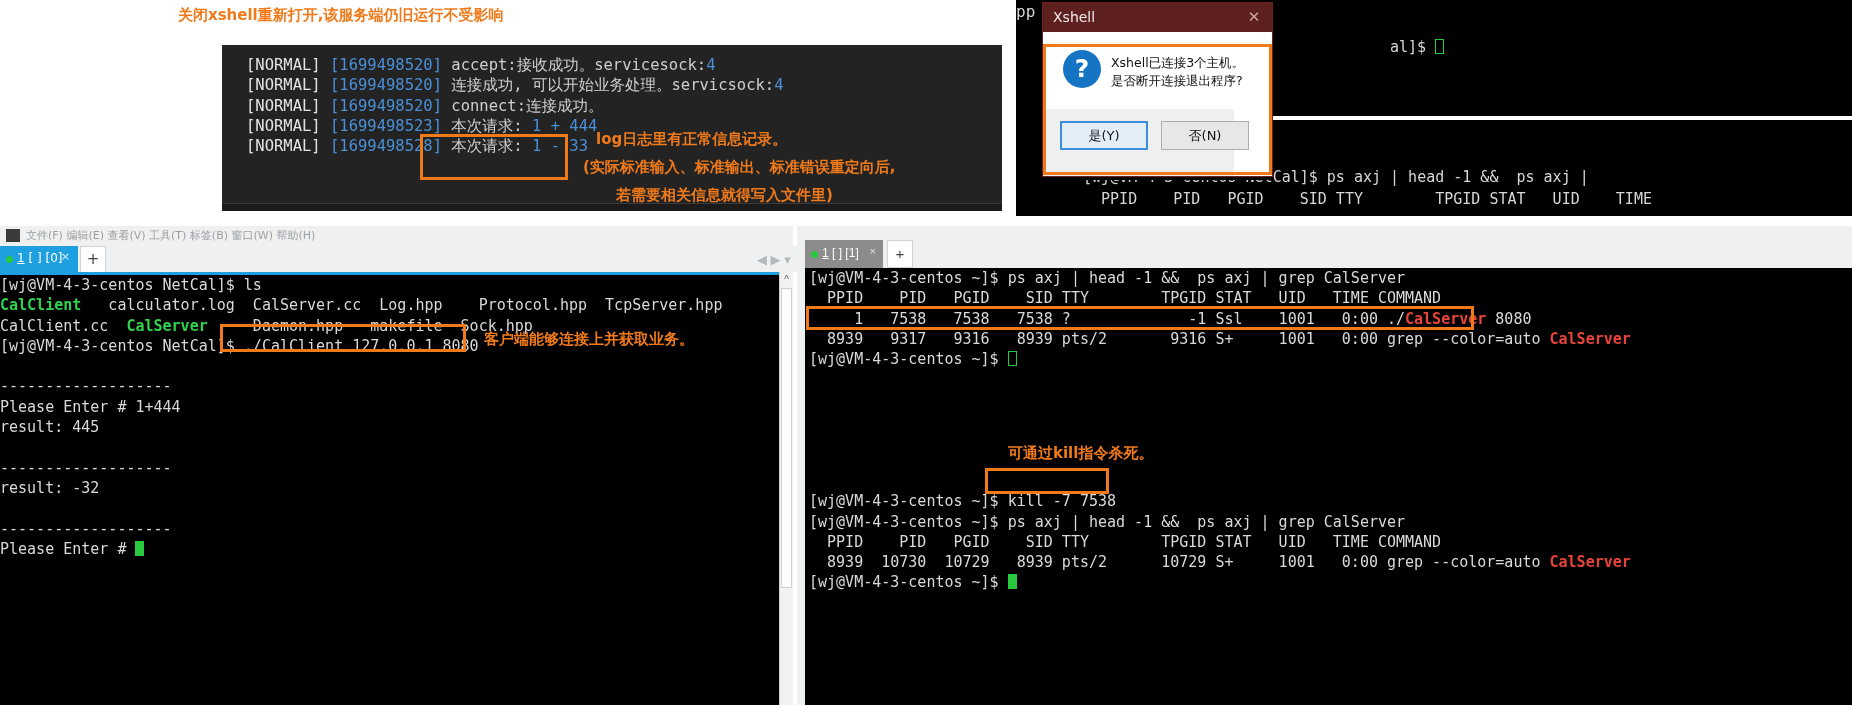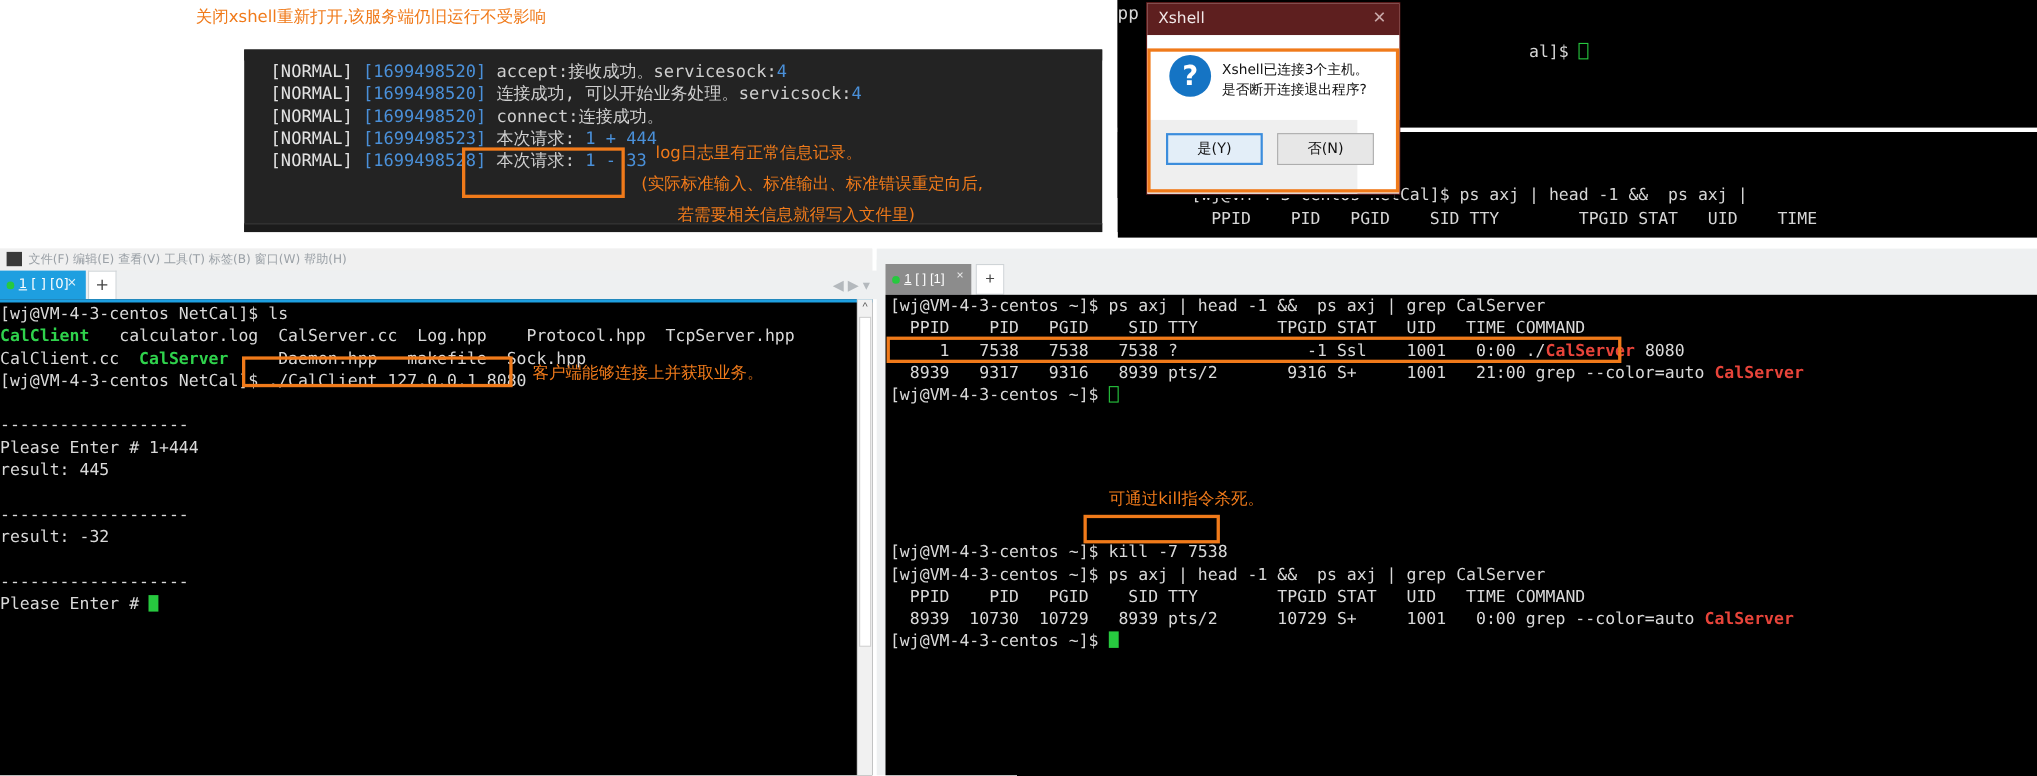--- a/index.html
+++ b/index.html
@@ -37,21 +37,21 @@
   
   #req-box{
     left:420px;top:134px;width:148px;height:46px;
     border:3px solid #f07a1a;
     box-sizing:border-box;
   }
 
   
   .anno{
     color:#f07a1a;
-    font-weight:normal;
+    font-weight:bold;
     font-family:"DejaVu Sans","Liberation Sans",sans-serif;
     white-space:nowrap;
   }
   #anno-log-1{left:596px;top:130px;font-size:15px;}
   #anno-log-2{left:583px;top:158px;font-size:15px;}
   #anno-log-3{left:616px;top:186px;font-size:15px;}
 
   
   #dlg-backdrop{left:1016px;top:0;width:252px;height:180px;background:#000;}
   #dlg-app-text{
@@ -308,21 +308,21 @@
       <span class="dot"></span>
       <span class="lbl"><u>1</u> <span>[ ] [1]</span></span>
       <span class="x">×</span>
     </div>
     <div id="right-tab-plus">+</div>
   </div>
   <div id="right-termarea">
     <div class="term ln"><span class="c-term">[wj@VM-4-3-centos ~]$ </span><span class="c-term">ps axj | head -1 &amp;&amp;  ps axj | grep CalServer</span></div>
     <div class="term ln c-term">  PPID    PID   PGID    SID TTY        TPGID STAT   UID   TIME COMMAND</div>
     <div class="term ln"><span class="c-term">     1   7538   7538   7538 ?             -1 Ssl    1001   0:00 ./</span><span class="c-red">CalServer</span><span class="c-term"> 8080</span></div>
-    <div class="term ln"><span class="c-term">  8939   9317   9316   8939 pts/2       9316 S+     1001   21:00 grep --color=auto </span><span class="c-red">CalServer</span></div>
+    <div class="term ln"><span class="c-term">  8939   9317   9316   8939 pts/2       9316 S+     1001   0:00 grep --color=auto </span><span class="c-red">CalServer</span></div>
     <div class="term ln"><span class="c-term">[wj@VM-4-3-centos ~]$ </span><span class="cursor-hollow"></span></div>
     <div class="term ln c-term"></div>
     <div class="term ln c-term"></div>
     <div class="term ln c-term"></div>
     <div class="term ln c-term"></div>
     <div class="term ln c-term"></div>
     <div class="term ln c-term"></div>
     <div class="term ln"><span class="c-term">[wj@VM-4-3-centos ~]$ </span><span class="c-term">kill -7 7538</span></div>
     <div class="term ln"><span class="c-term">[wj@VM-4-3-centos ~]$ </span><span class="c-term">ps axj | head -1 &amp;&amp;  ps axj | grep CalServer</span></div>
     <div class="term ln c-term">  PPID    PID   PGID    SID TTY        TPGID STAT   UID   TIME COMMAND</div>

